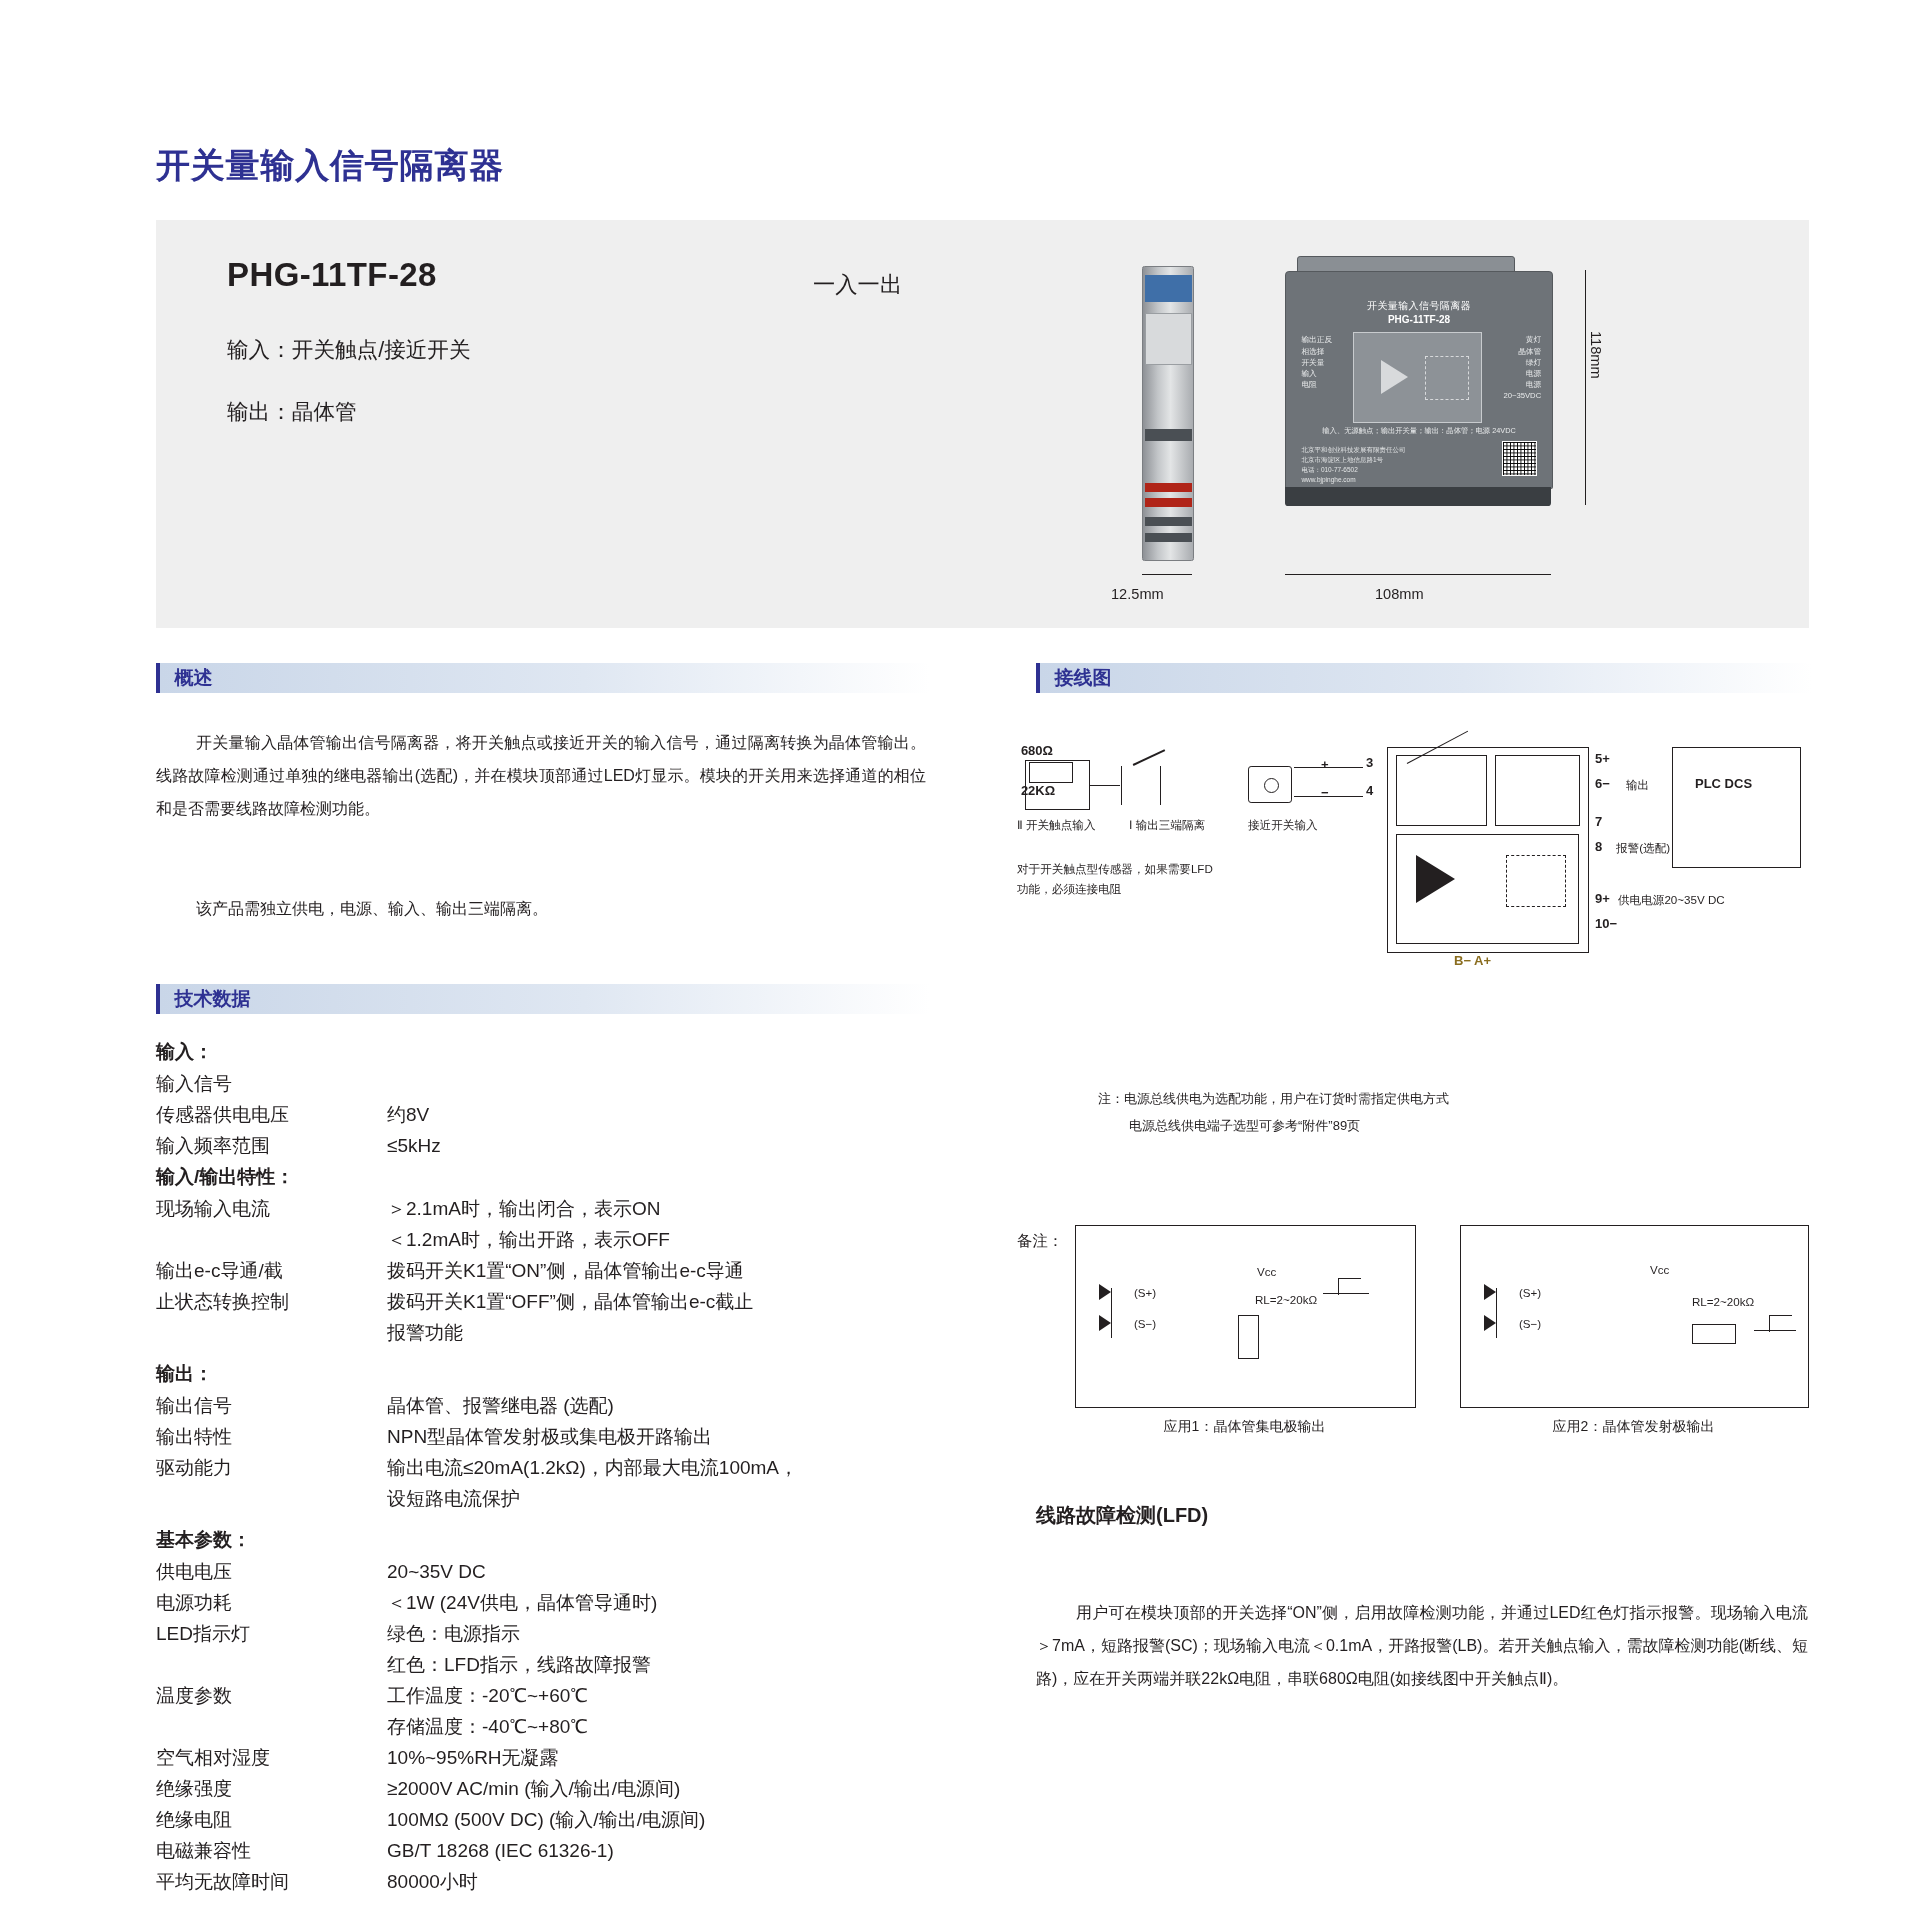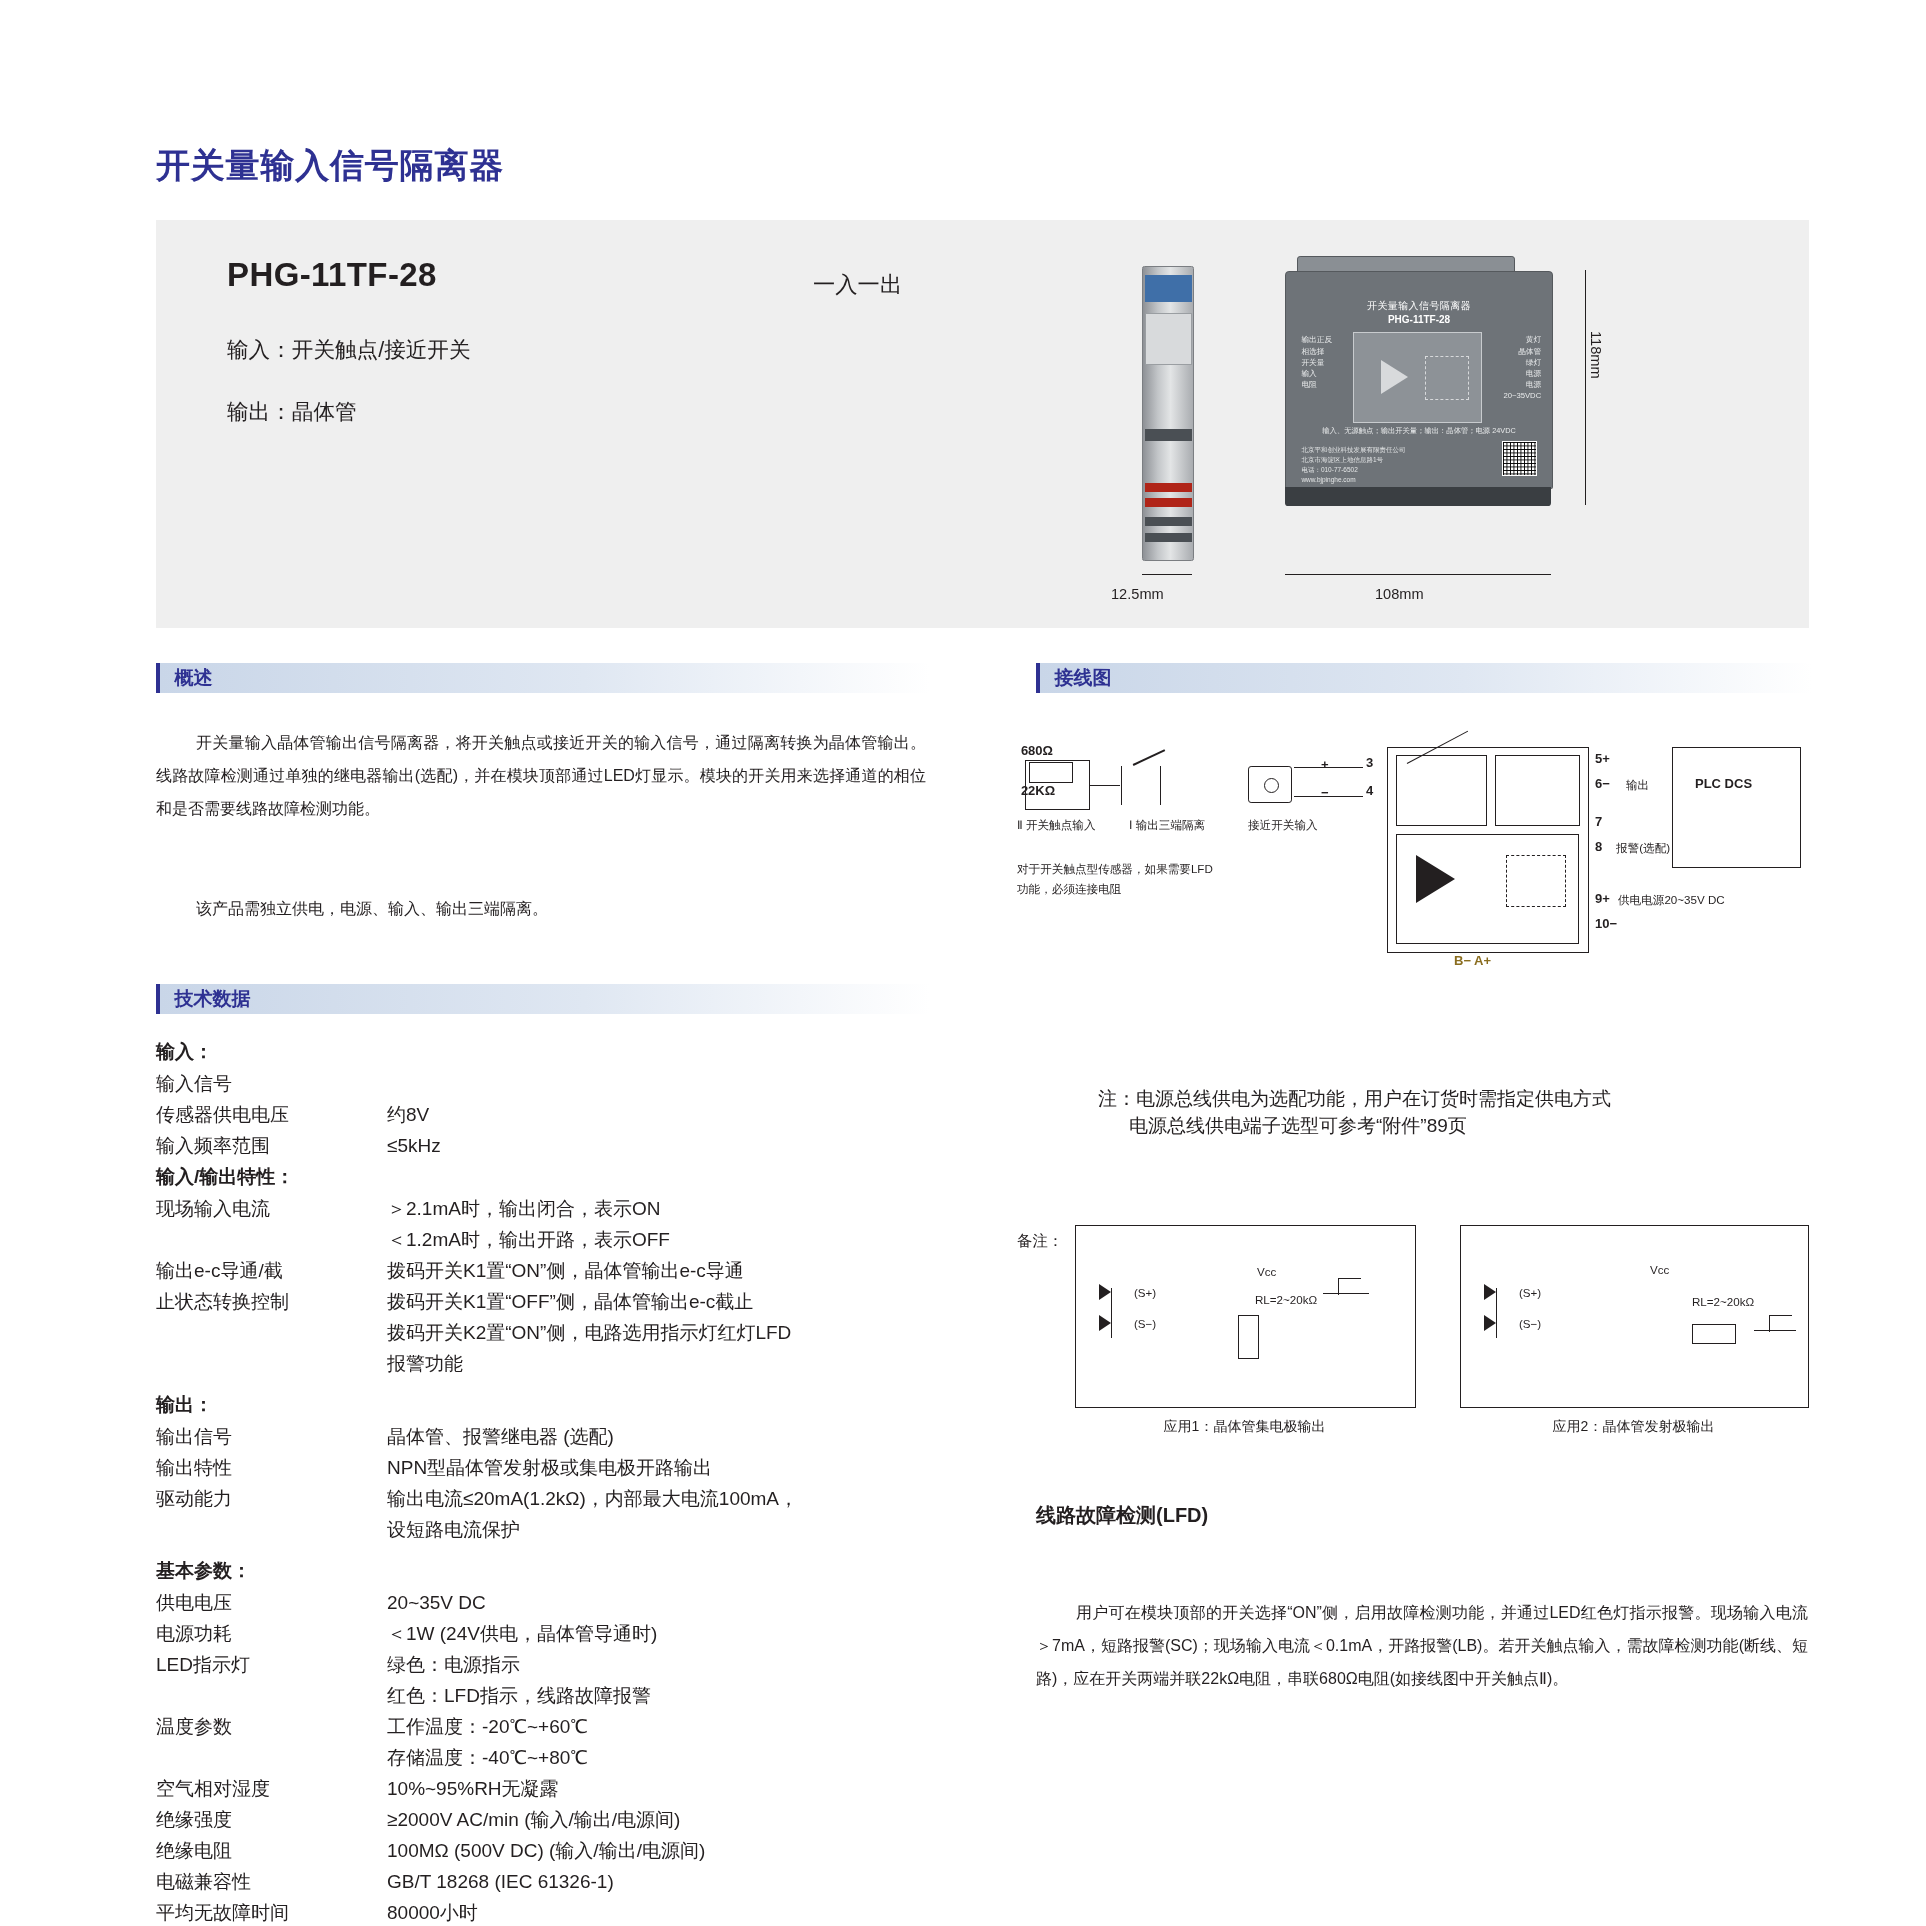--- a/index.html
+++ b/index.html
@@ -195,21 +195,21 @@
   .spec-val { flex:1; }
   .spec-head { font-weight:bold; line-height:32px; }
 
   
   .wire-wrap { position:absolute; left:1017px; top:743px; width:794px; height:293px; }
   .wd-line { position:absolute; background:#231f20; }
   .wd-txt { position:absolute; font-size:13px; color:#231f20; }
   .wd-txt.small { font-size:11.6px; }
   .wd-bold { font-weight:bold; }
   .wd-box { position:absolute; border:1.2px solid #231f20; }
-  .wd-note { position:absolute; font-size:19px; color:#231f20; line-height:25.4px; }
+  .wd-note { position:absolute; font-size:13px; color:#231f20; line-height:25.4px; }
 
   .app-box { position:absolute; border:1.2px solid #231f20; }
   .app-cap { position:absolute; font-size:14px; color:#231f20; text-align:center; }
 </style>
 </head>
 <body>
 
 <div class="page">
 
   <div class="doc-title">开关量输入信号隔离器</div>
@@ -301,21 +301,20 @@
       </div>
     </div>
     <div class="spec-row">
       <div class="spec-key">输出e-c导通/截</div>
       <div class="spec-val">拨码开关K1置“ON”侧，晶体管输出e-c导通</div>
     </div>
     <div class="spec-row">
       <div class="spec-key">止状态转换控制</div>
       <div class="spec-val">
         <div>拨码开关K1置“OFF”侧，晶体管输出e-c截止</div>
-        <div>拨码开关K2置“ON”侧，电路选用指示灯红灯LFD</div>
         <div>报警功能</div>
       </div>
     </div>
 
     <div class="spec-head" style="padding-top:10px">输出：</div>
     <div class="spec-row">
       <div class="spec-key">输出信号</div>
       <div class="spec-val">晶体管、报警继电器 (选配)</div>
     </div>
     <div class="spec-row">

